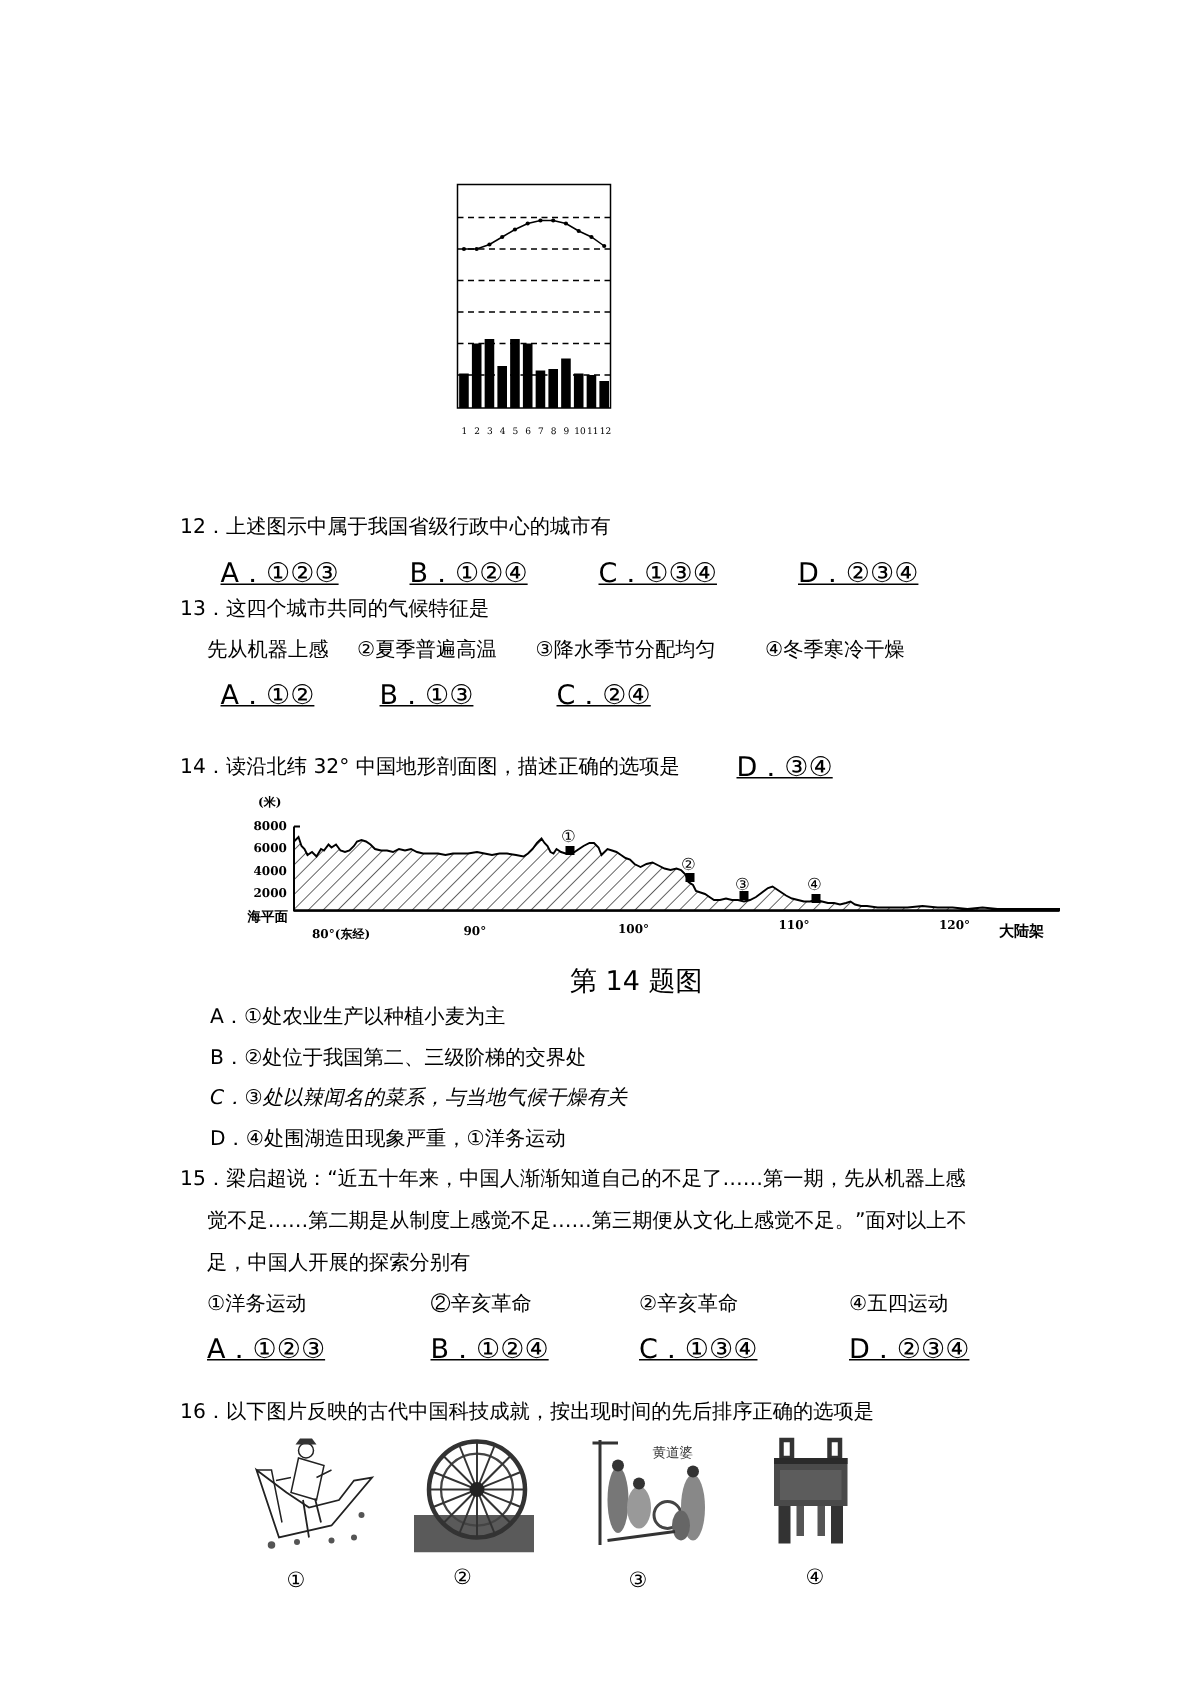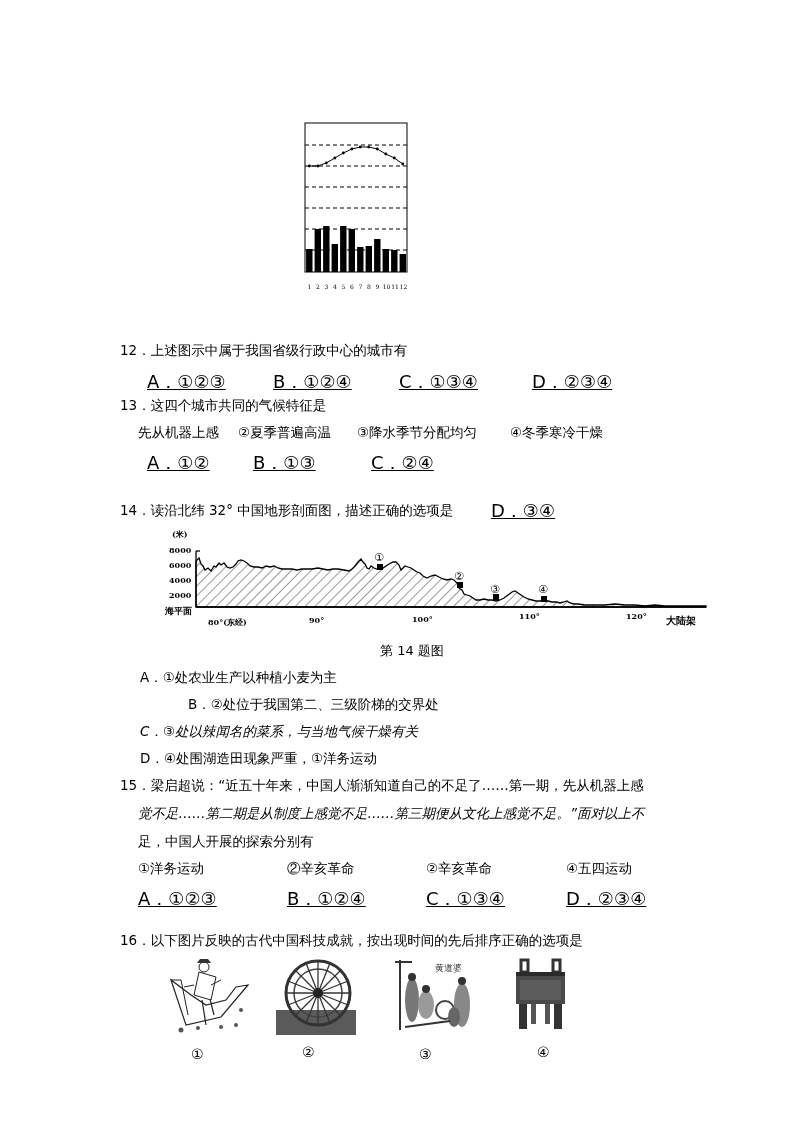--- a/index.html
+++ b/index.html
@@ -2,21 +2,21 @@
 <html><head>
 <meta charset="utf-8">
 <style>
   html, body { margin: 0; padding: 0; background: #ffffff; }
   body { width: 794px; height: 1123px; position: relative; overflow: hidden;
          font-family: "DejaVu Sans", "Liberation Sans", sans-serif; color: #000; font-size: 13.5px; }
   .abs { position: absolute; white-space: nowrap; }
   .q { left: 120px; }
   .opt { font-size: 18px; text-decoration: underline; }
   svg { position: absolute; }
-  .caption { font-size: 13px; }
+  .caption { font-size: 18px; }
   .pic-label { position: absolute; font-size: 14px; }
 </style>
 </head>
 <body>
 
 <svg style="left:300px;top:118px;" width="115" height="180" viewBox="300 118 115 180">
   <rect x="305" y="123" width="102" height="149" fill="#fff" stroke="#000" stroke-width="1"></rect>
   <g id="gridlines" stroke="#000" stroke-width="1" stroke-dasharray="4,3">
     <line x1="305" x2="407" y1="145" y2="145"></line>
     <line x1="305" x2="407" y1="166" y2="166"></line>
@@ -124,26 +124,26 @@
   <g font-size="11" fill="#000" font-family="DejaVu Sans, sans-serif">
     <text x="374" y="561">①</text>
     <text x="454" y="580">②</text>
     <text x="490" y="593">③</text>
     <text x="538" y="593">④</text>
   </g>
 </svg>
 
 <div class="abs caption" style="left:380px;top:642px;">第 14 题图</div>
 <div class="abs" style="left:140px;top:669px;text-align:right;">A．①处农业生产以种植小麦为主</div>
-<div class="abs" style="left:140px;top:696px;margin-left:48px;">B．②处位于我国第二、三级阶梯的交界处</div>
+<div class="abs" style="left:140px;top:696px;">B．②处位于我国第二、三级阶梯的交界处</div>
 <div class="abs" style="left:140px;top:723px;font-style:italic;">C．③处以辣闻名的菜系，与当地气候干燥有关</div>
 <div class="abs" style="left:140px;top:750px;">D．④处围湖造田现象严重，①洋务运动</div>
 
 <div class="abs q" style="top:777px;">15．梁启超说：“近五十年来，中国人渐渐知道自己的不足了……第一期，先从机器上感</div>
-<div class="abs" style="left:138px;top:805px;font-style:italic;">觉不足……第二期是从制度上感觉不足……第三期便从文化上感觉不足。”面对以上不</div>
+<div class="abs" style="left:138px;top:805px;">觉不足……第二期是从制度上感觉不足……第三期便从文化上感觉不足。”面对以上不</div>
 <div class="abs" style="left:138px;top:833px;">足，中国人开展的探索分别有</div>
 <div class="abs" style="left:138px;top:860px;">①洋务运动</div>
 <div class="abs" style="left:287px;top:860px;font-family:Liberation Serif, serif;">②辛亥革命</div>
 <div class="abs" style="left:426px;top:860px;">②辛亥革命</div>
 <div class="abs" style="left:566px;top:860px;">④五四运动</div>
 <div class="abs opt" style="left:138px;top:887px;">A．①②③</div>
 <div class="abs opt" style="left:287px;top:887px;">B．①②④</div>
 <div class="abs opt" style="left:426px;top:887px;">C．①③④</div>
 <div class="abs opt" style="left:566px;top:887px;">D．②③④</div>
 

